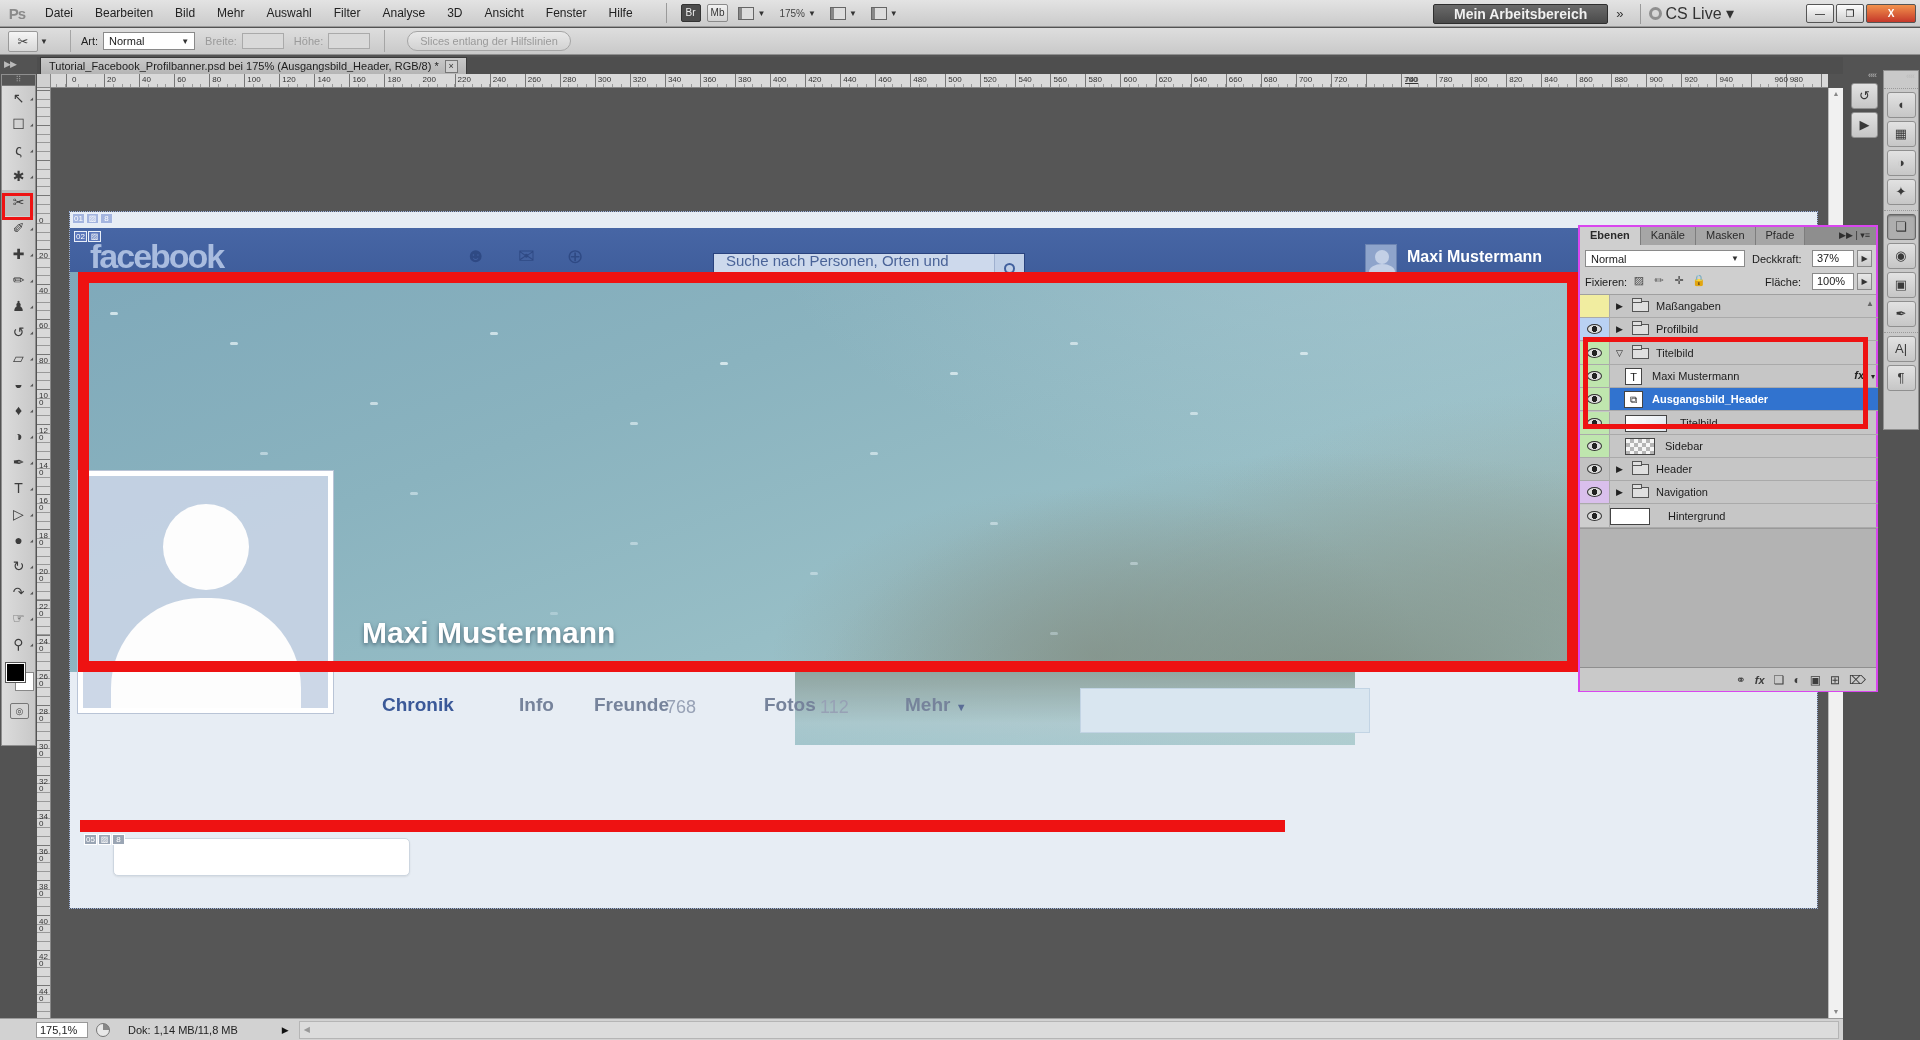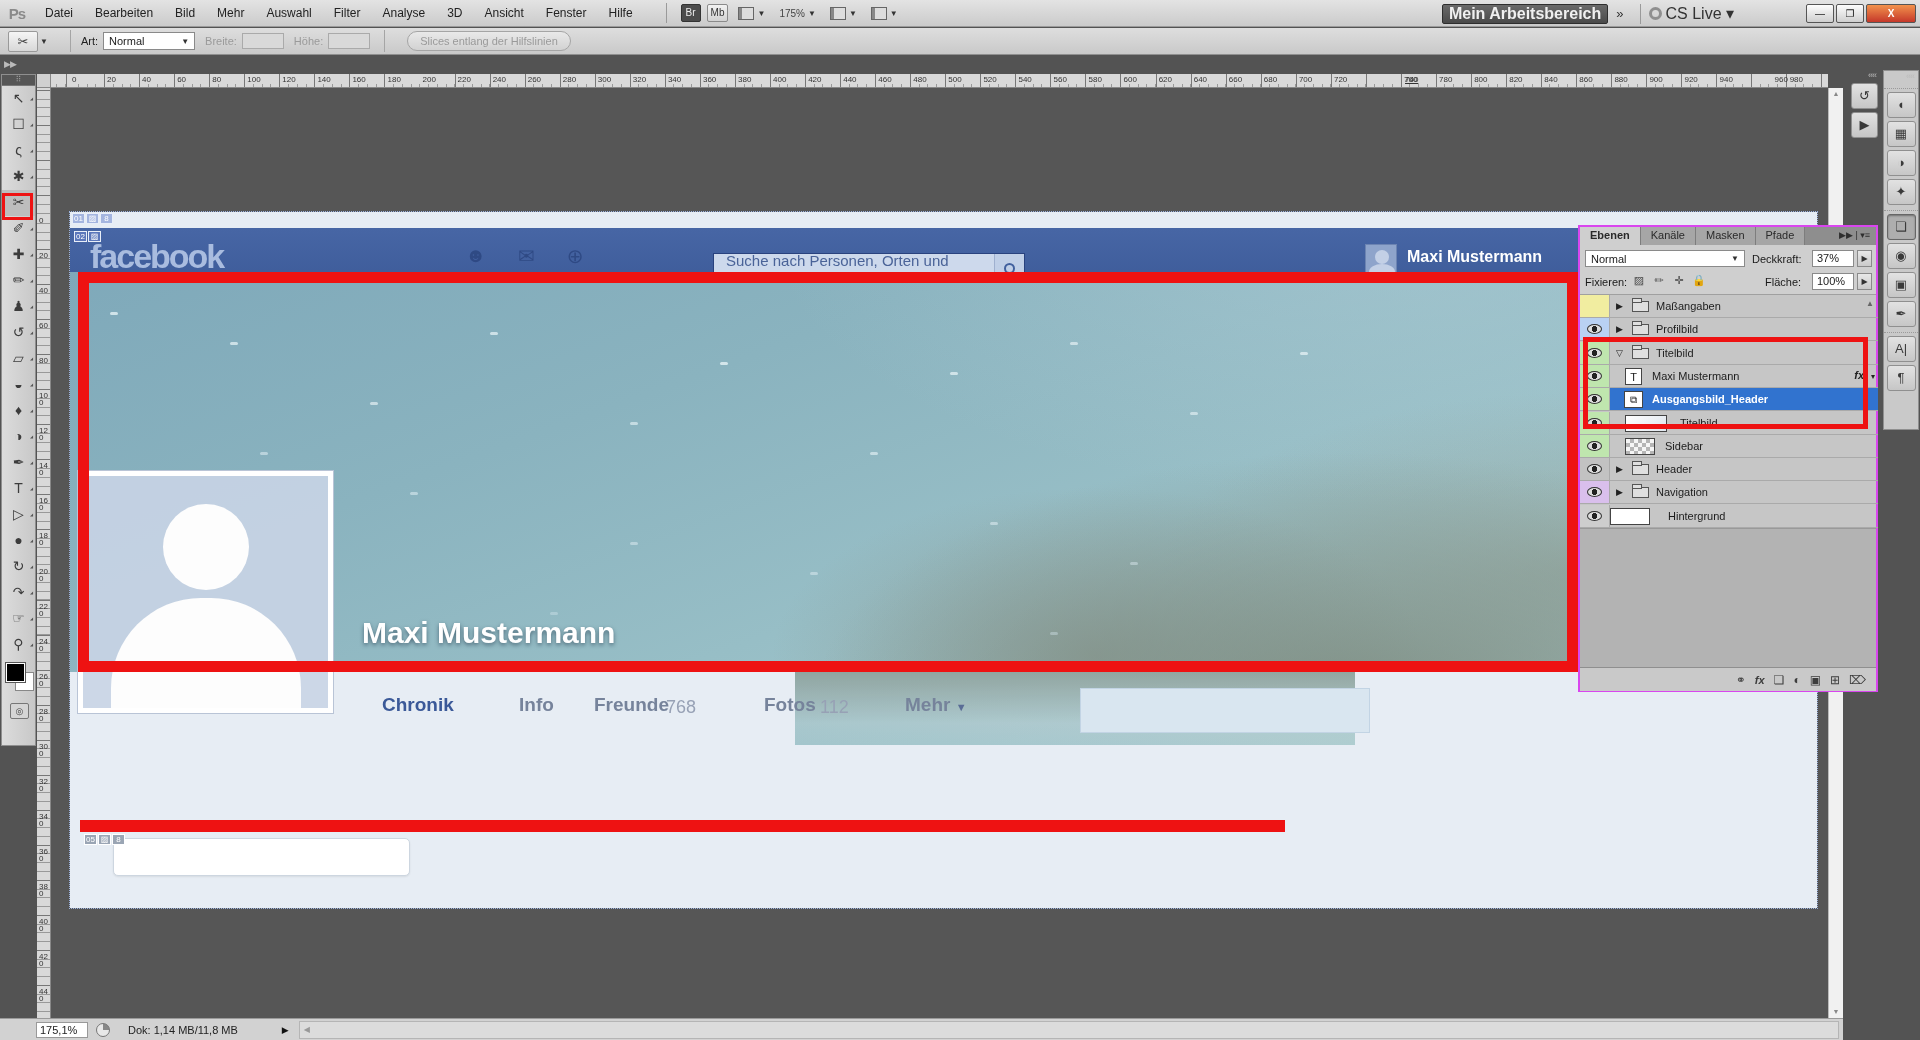--- a/index.html
+++ b/index.html
@@ -16,21 +16,21 @@
   .menu-item { padding:0 11px; height:27px; line-height:27px; font-size:12px; color:#222; cursor:default; }
   #appbar-tools { display:flex; align-items:center; gap:6px; margin-left:14px; }
   .appbtn { height:18px; min-width:20px; padding:0 3px; font-size:10px; line-height:16px; text-align:center;
             border:1px solid #8a8a8a; border-radius:2px; background:linear-gradient(#f2f2f2,#d2d2d2); color:#333; }
   .appbtn.dark { background:#4c4c4c; color:#eee; border-color:#333; }
   .ddicon { display:inline-flex; align-items:center; gap:3px; color:#444; font-size:10px; padding:0 4px; }
   .sq { display:inline-block; width:16px; height:13px; border:1px solid #666; background:
         linear-gradient(90deg,#888 3px,#ddd 3px); }
   .caret { font-size:8px; color:#333; }
   #appbar-right { position:absolute; right:0; top:0; height:27px; display:flex; align-items:center; }
-  #workspace-btn { height:20px; line-height:18px; padding:0 6px; margin-right:8px; font-weight:bold; font-size:16px;
+  #workspace-btn { height:20px; line-height:18px; padding:0 20px; margin-right:8px; font-weight:bold; font-size:14px;
                    color:#f0f0f0; background:linear-gradient(#6a6a6a,#4a4a4a); border:1px solid #2e2e2e; border-radius:2px; }
   #ws-more { color:#333; font-size:13px; margin-right:10px; letter-spacing:-2px; }
   .vsep { width:1px; height:20px; background:#9a9a9a; margin:0 8px; }
   #cslive { display:flex; align-items:center; gap:4px; color:#333; font-size:16px; margin-right:70px; }
   #cslive .ring { width:13px; height:13px; border:3px solid #8f8f8f; border-radius:50%; }
   .winbtn { width:28px; height:19px; margin-left:2px; border:1px solid #555; border-radius:2px;
             background:linear-gradient(#fdfdfd,#cfcfcf); font-size:10px; line-height:17px; text-align:center; color:#222; }
   .winbtn.close { width:50px; background:linear-gradient(#f2924c,#c5382a); color:#fff; font-weight:bold; margin-right:4px; }
 
   
@@ -301,20 +301,26 @@
       </span>
     <span class="opt-label dis">Breite:</span>
     <span class="opt-input"></span>
     <span class="opt-label dis">Höhe:</span>
     <span class="opt-input"></span>
     <span class="osep"></span>
     <span id="slices-btn">Slices entlang der Hilfslinien</span>
   </div>
 
   <div id="toolbox-chevron">▶▶</div>
+  <div id="tabbar">
+    <div id="doctab">
+      <span>Tutorial_Facebook_Profilbanner.psd bei 175% (Ausgangsbild_Header, RGB/8) *</span>
+      <span class="x">×</span>
+    </div>
+  </div>
 
   <div id="viewport">
     <div id="doc" style="position:absolute;left:33px;top:138px;">
       <div id="fb-navbar">
         <div id="fb-logo">facebook</div>
         <div id="fb-navicons">
             <span>☻</span>
             <span>✉</span>
             <span>⊕</span>
           </div>

